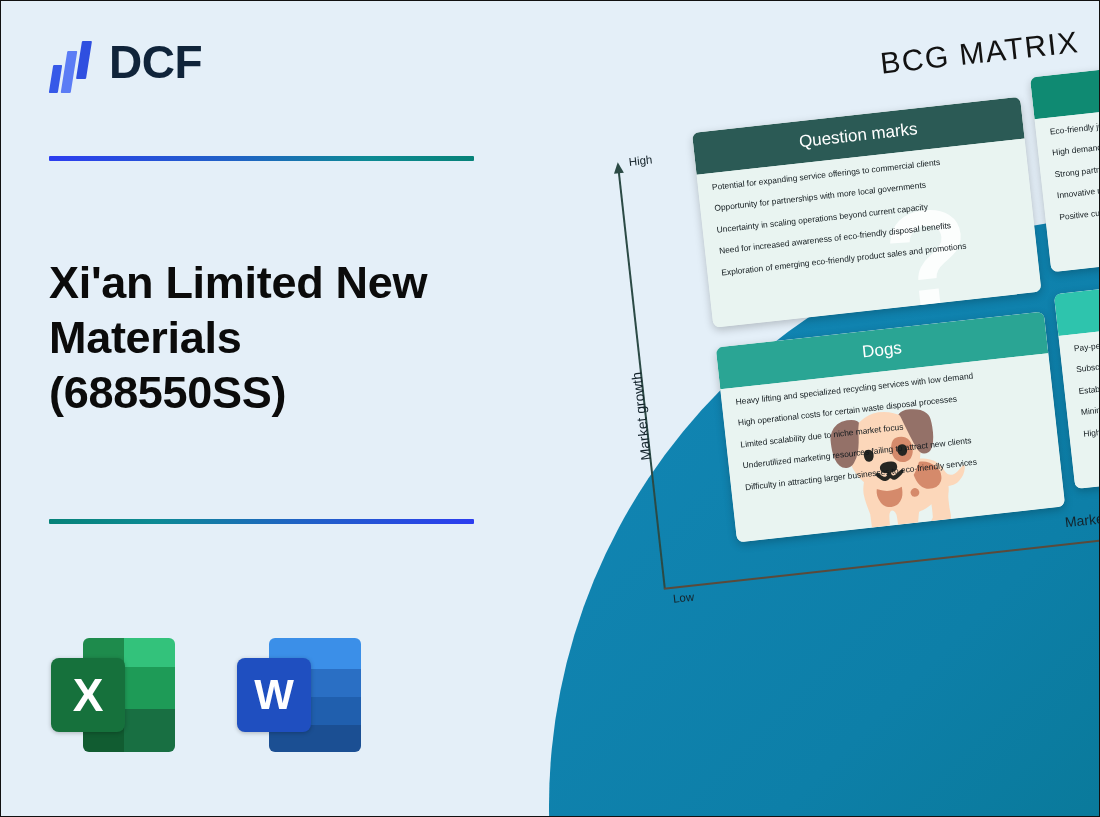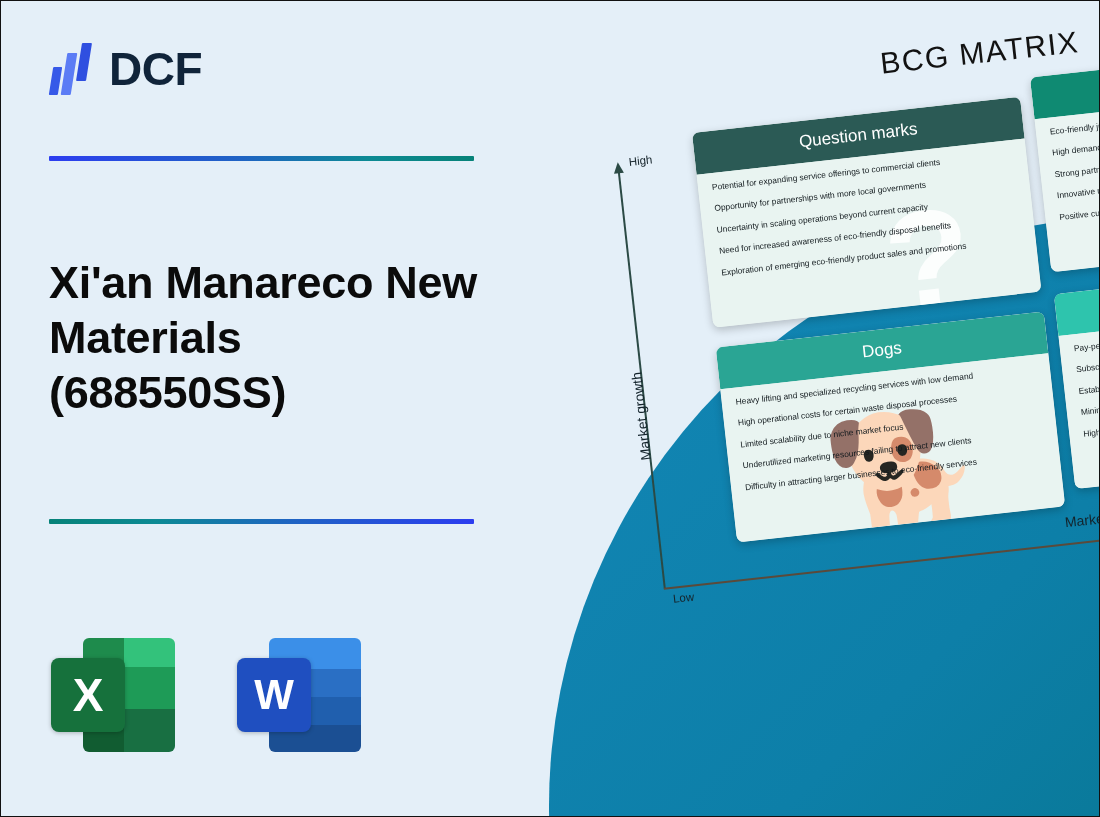--- a/index.html
+++ b/index.html
@@ -32,21 +32,21 @@
     width: 520px;
     height: 817px;
     z-index: 40;
   }
 
   .logo-wrap {
     position: absolute;
     left: 48px;
     top: 38px;
     display: flex;
-    align-items: center;
+    align-items: flex-start;
     height: 60px;
   }
   .logo-mark {
     position: relative;
     width: 46px;
     height: 56px;
     margin-right: 14px;
   }
   .logo-mark i {
     position: absolute;
@@ -397,21 +397,21 @@
       <div class="logo-mark">
         <i class="logo-bar-1"></i>
         <i class="logo-bar-2"></i>
         <i class="logo-bar-3"></i>
       </div>
       <div class="logo-text">DCF</div>
     </div>
 
     <div class="rule rule-top"></div>
 
-    <div class="doc-title">Xi'an Manareco New Materials (688550SS)</div>
+    <div class="doc-title">Xi'an Limited New Materials (688550SS)</div>
 
     <div class="rule rule-bottom"></div>
 
     <div class="office-icons">
       <div class="office-icon xl">
         <div class="oi-sheet">
           <span class="q1"></span>
             <span class="q2"></span>
             <span class="q3"></span>
           <span class="q4"></span>

